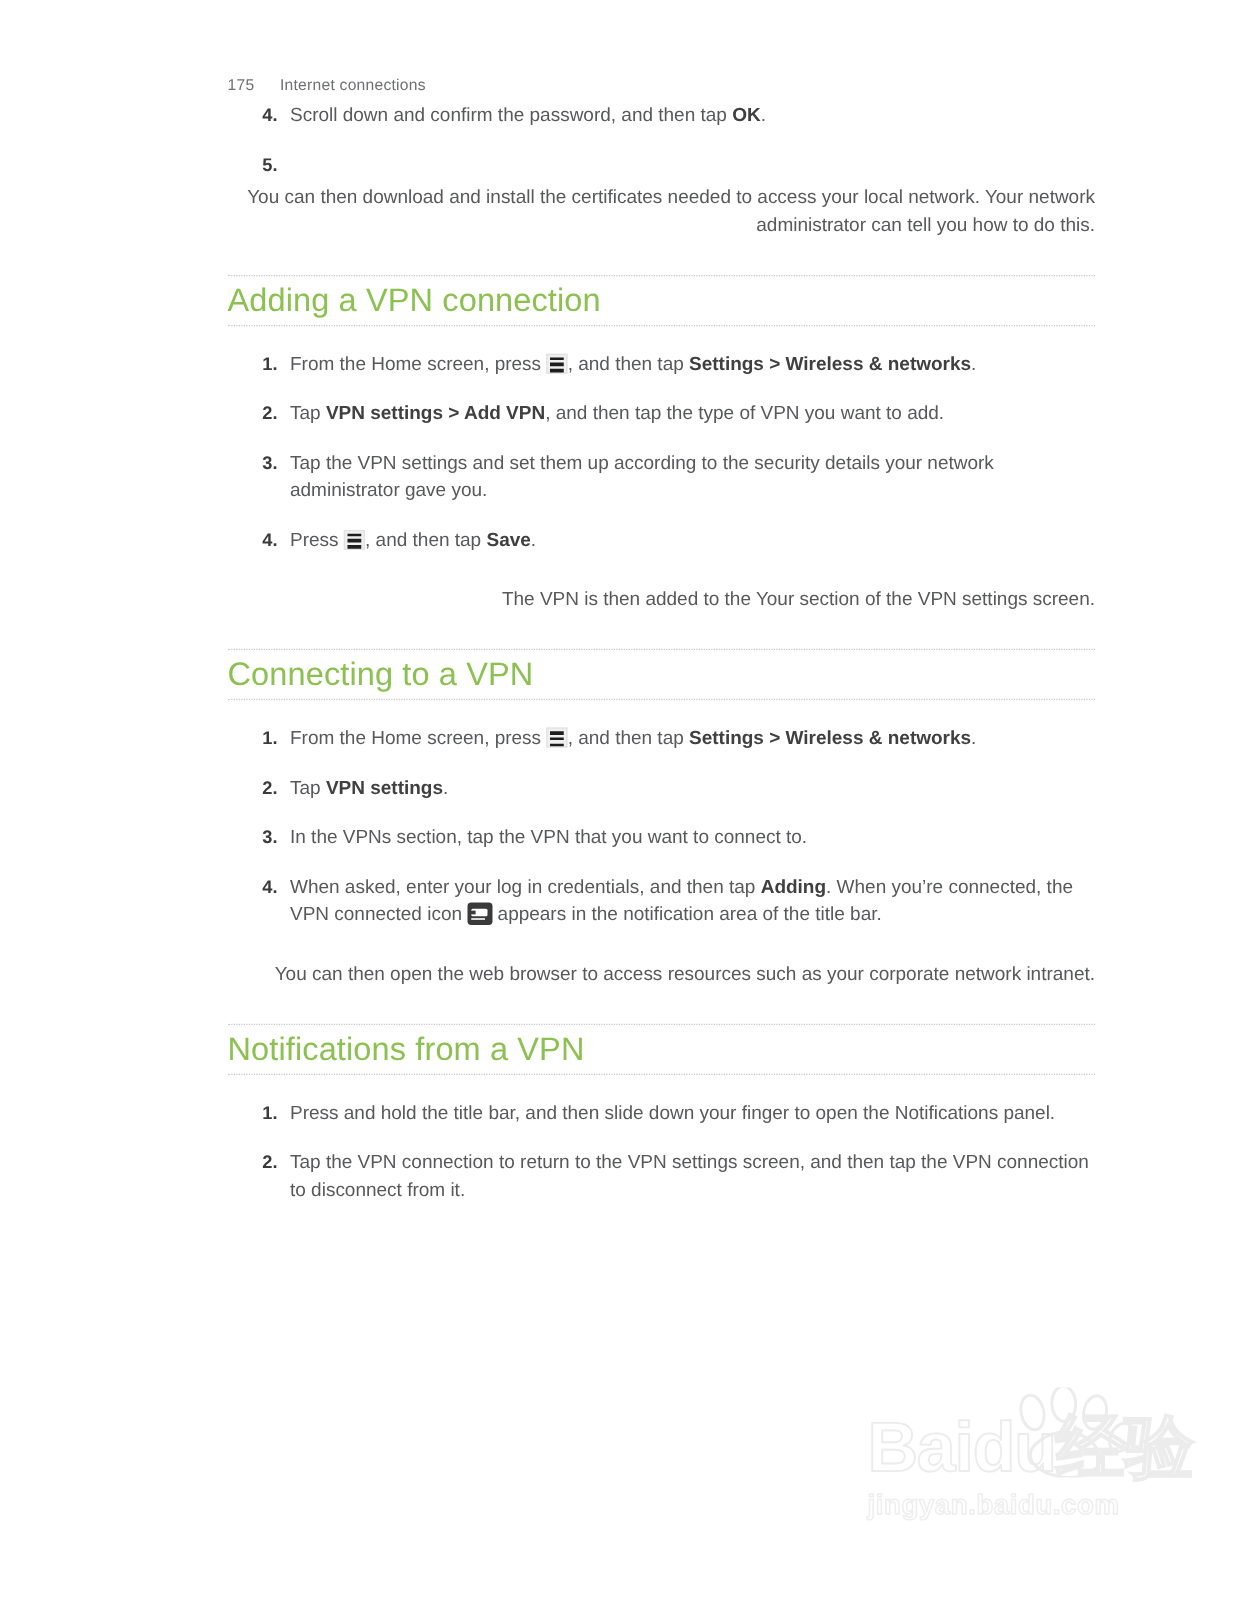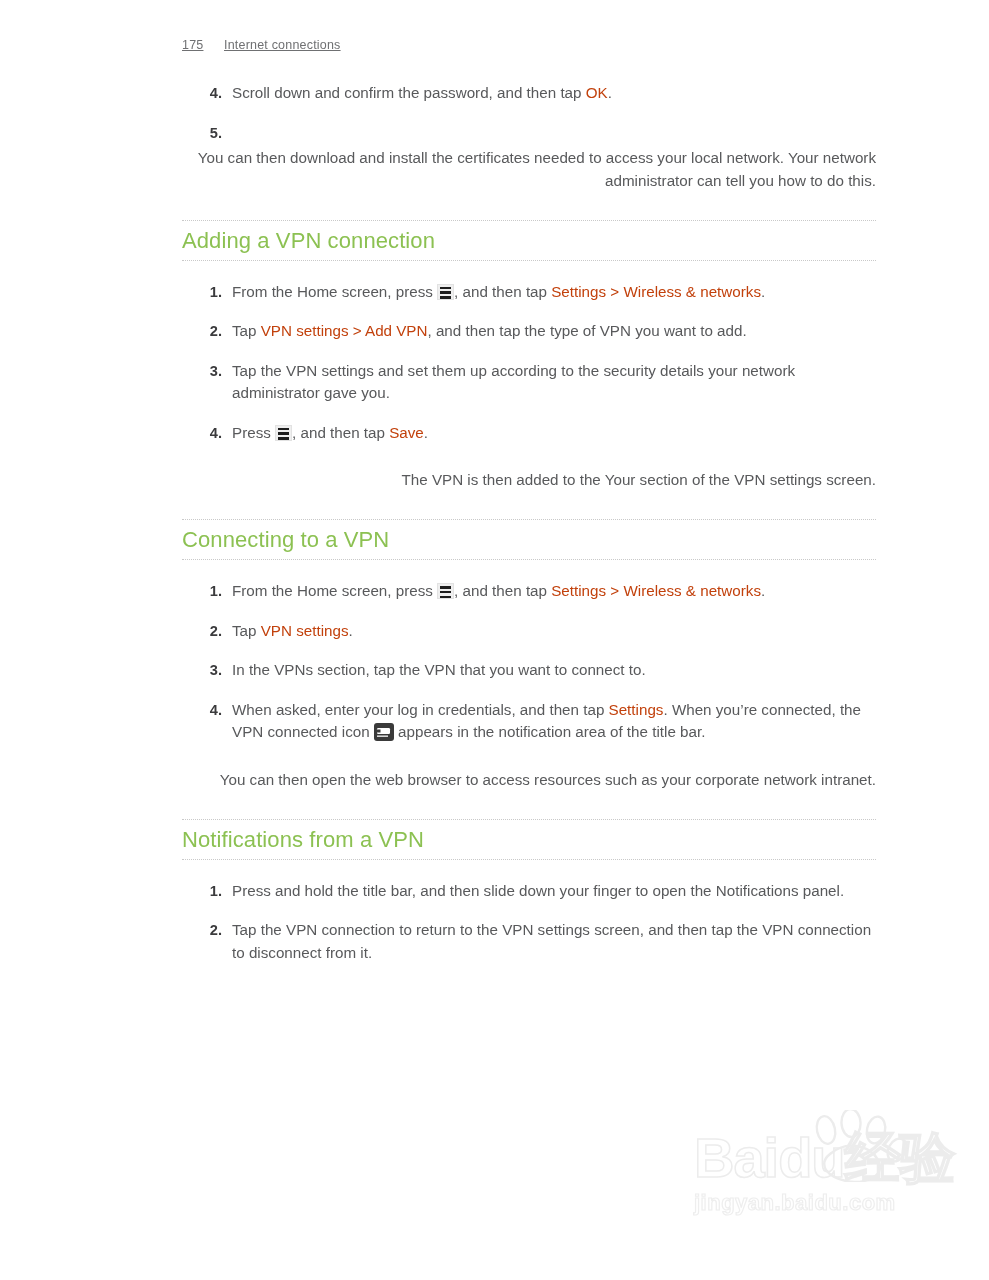--- a/index.html
+++ b/index.html
@@ -15,27 +15,26 @@
   .page{
     position:relative;
     width:989px; height:1280px;
     box-sizing:border-box;
     padding:0;
   }
 
   
   .page-header{
     position:absolute;
-    left:182px; top:38px;
+    left:182px; top:61px;
     font-size:12.5px;
     color:#6f7072;
     letter-spacing:.2px;
     display:flex;
     align-items:baseline;
-    text-decoration:underline;
   }
   .page-header .pg-num{ width:42px; display:inline-block; }
   .page-header .pg-title{ }
 
   
   .content{
     position:absolute;
     left:182px; top:82px;
     width:694px;
   }
@@ -67,34 +66,34 @@
 
   
   p.para{
     margin:0;
     font-size:15.2px;
     line-height:23px;
     color:#58595b;
     text-align:right;
   }
 
-  b, .b{ font-weight:normal; color:#c2410c;text-align:center; }
+  b, .b{ font-weight:bold; color:#404040;text-align:center; }
 
   
   .section-head{
     margin:0;
     padding:7px 0 7px 0;
     border-top:1px dotted #c9c9c9;
     border-bottom:1px dotted #c9c9c9;
     width:694px;
     box-sizing:border-box;
   }
   .section-head .ttl{
     display:block;
-    font-size:22px;
+    font-size:26px;
     line-height:25px;
     font-weight:normal;
     color:#8cc152;
     letter-spacing:.1px;
   }
 
   
   .icon-inline{
     display:inline-block;
     vertical-align:-3px;
@@ -207,21 +206,21 @@
         </div>
         <div>
           <div class="section-head">
             <span class="ttl">Connecting to a VPN</span>
           </div>
           <div class="spacer-20"></div>
           <ol class="steps">
             <li><span class="num">1.</span><span>From the Home screen, press <span class="icon-inline icon-menu"><i></i><i></i><i></i></span>, and then tap <b>Settings &gt; Wireless &amp; networks</b>.</span></li>
             <li><span class="num">2.</span><span>Tap <b>VPN settings</b>.</span></li>
             <li><span class="num">3.</span><span>In the VPNs section, tap the VPN that you want to connect to.</span></li>
-            <li><span class="num">4.</span><span>When asked, enter your log in credentials, and then tap <b>Settings</b>. When you’re connected, the VPN connected icon <span class="icon-inline icon-vpn"><svg width="20" height="18" viewBox="0 0 20 18">
+            <li><span class="num">4.</span><span>When asked, enter your log in credentials, and then tap <b>Adding</b>. When you’re connected, the VPN connected icon <span class="icon-inline icon-vpn"><svg width="20" height="18" viewBox="0 0 20 18">
                     <rect x="3" y="5" width="13" height="6" rx="1.2" fill="#ffffff"></rect>
                     <rect x="2.5" y="6.5" width="4" height="3" fill="#3a3a3a"></rect>
                     <rect x="3" y="12.4" width="11" height="1.6" fill="#d8d8d8"></rect>
                   </svg></span> appears in the notification area of the title bar.</span></li>
           </ol>
           <div class="spacer-24"></div>
           <p class="para">You can then open the web browser to access resources such as your corporate network intranet.</p>
           <div class="spacer-28"></div>
         </div>
         <div>

